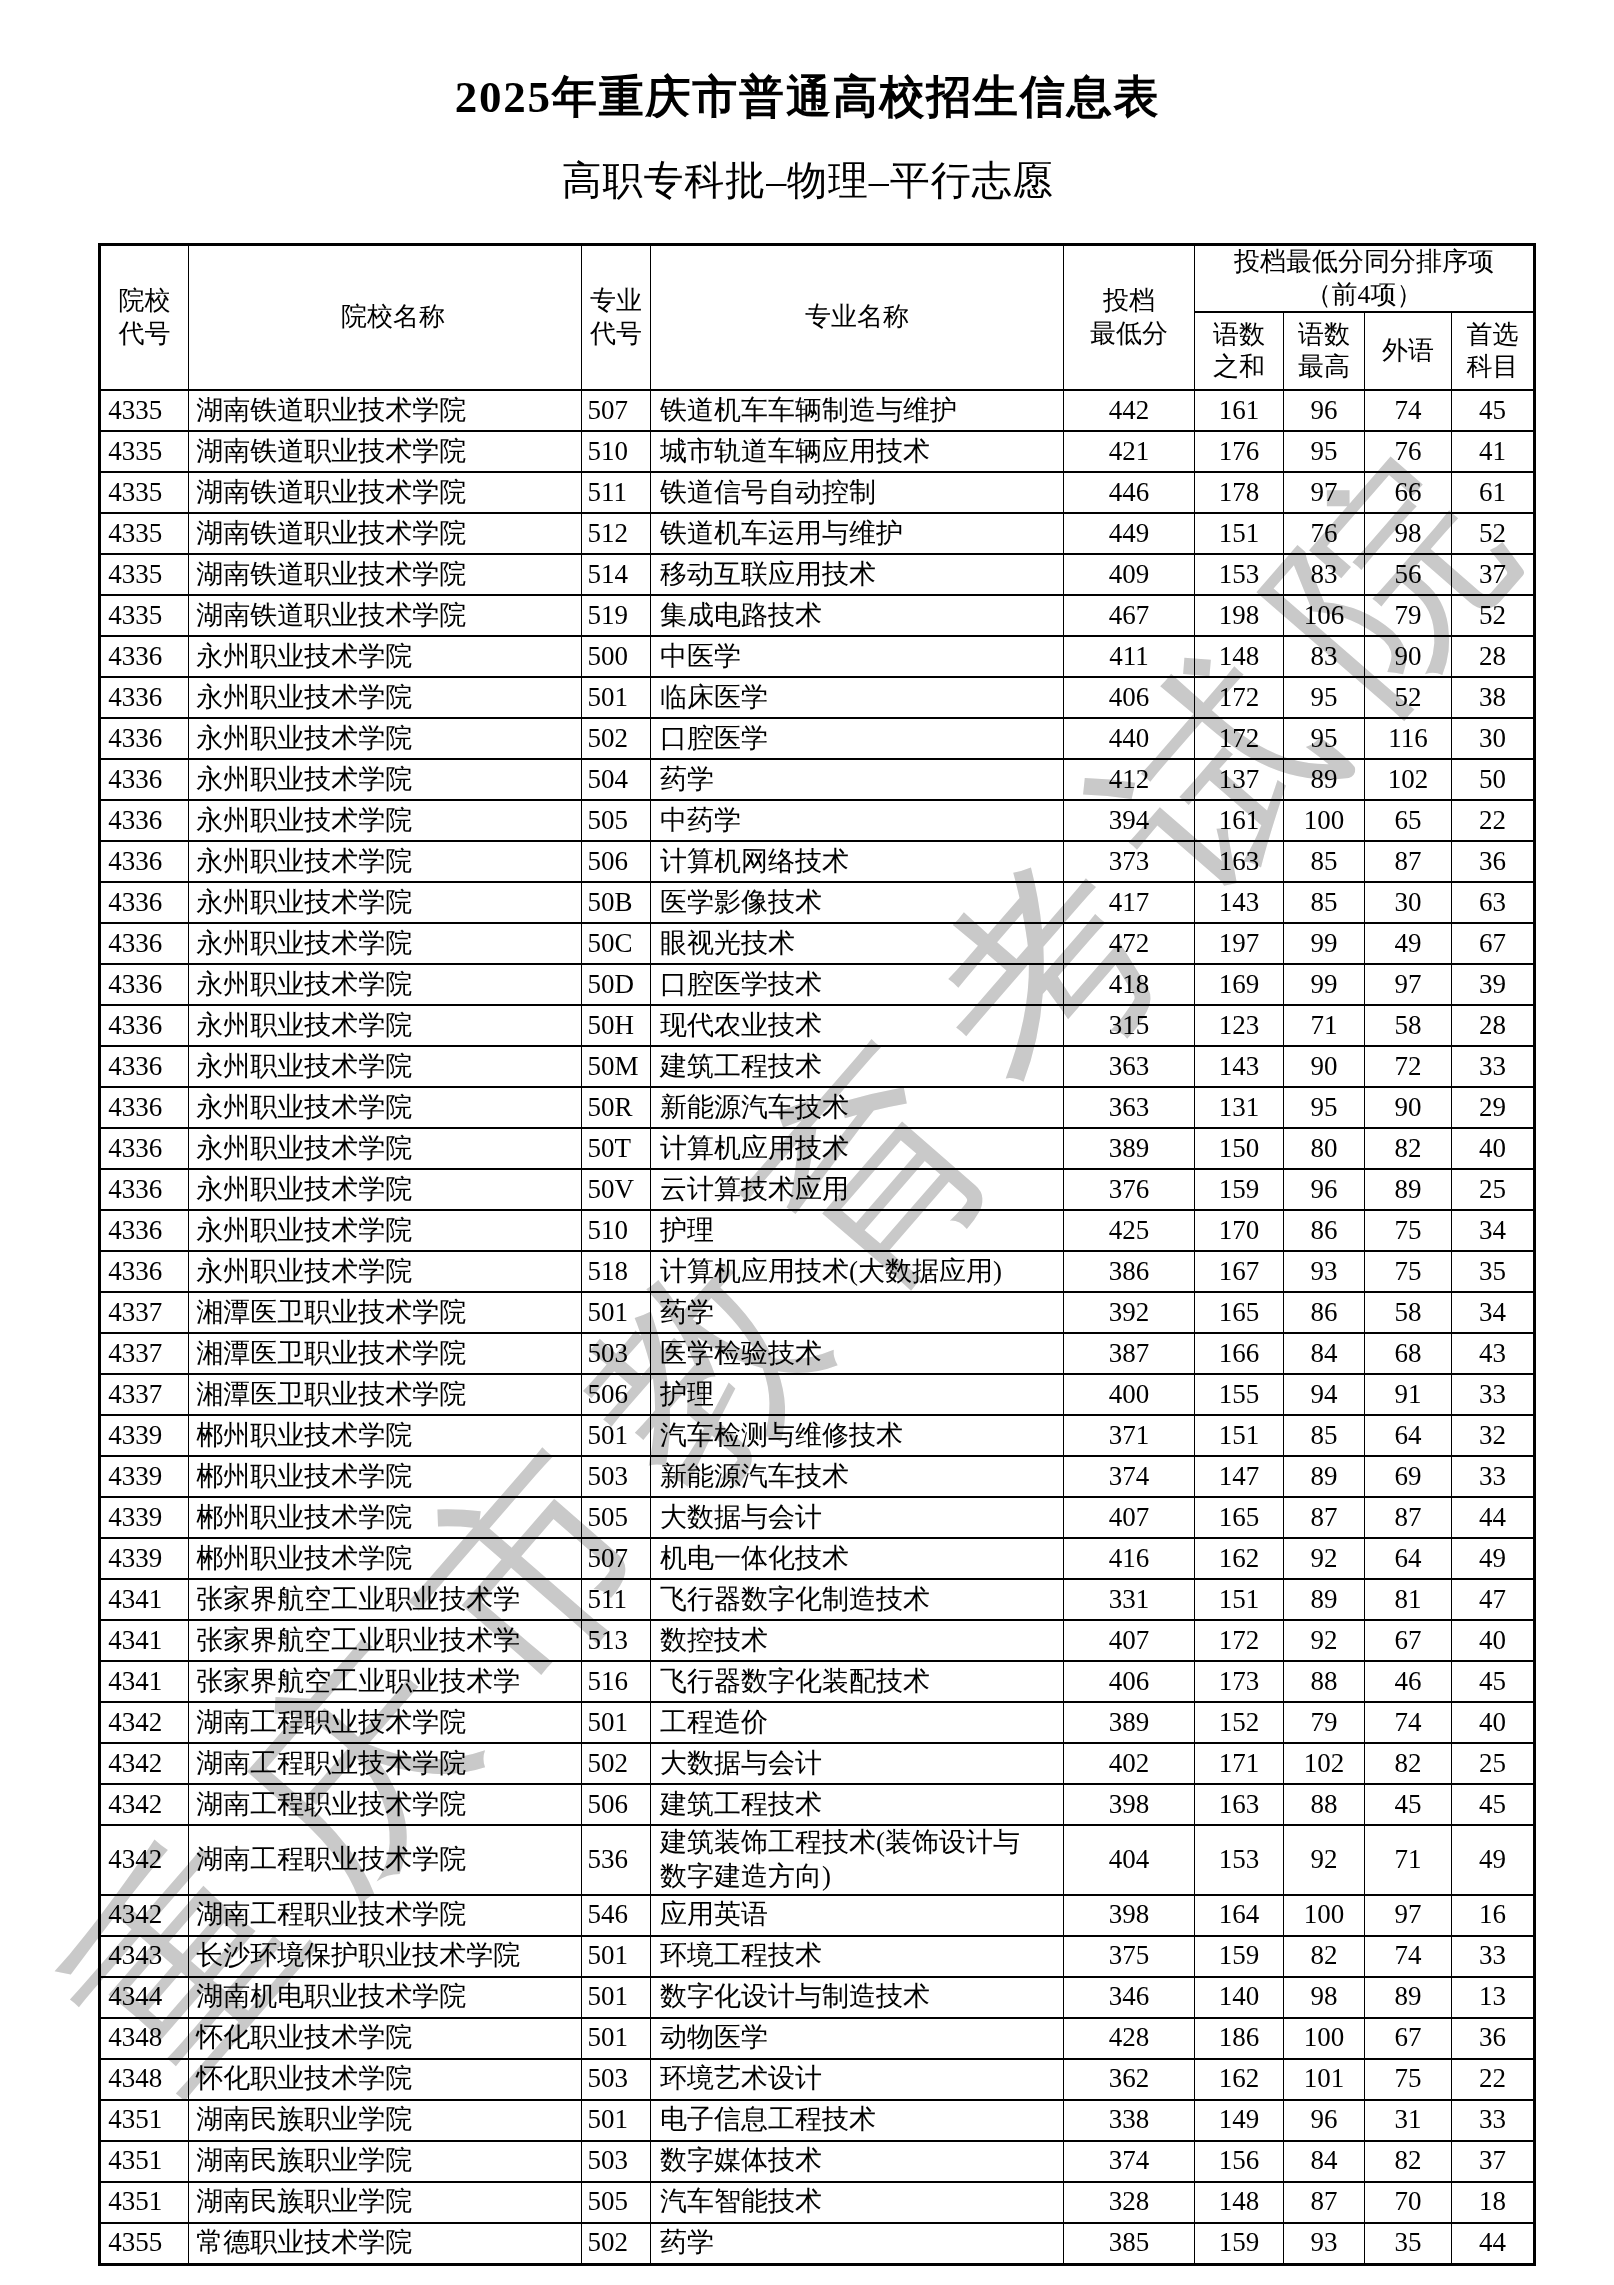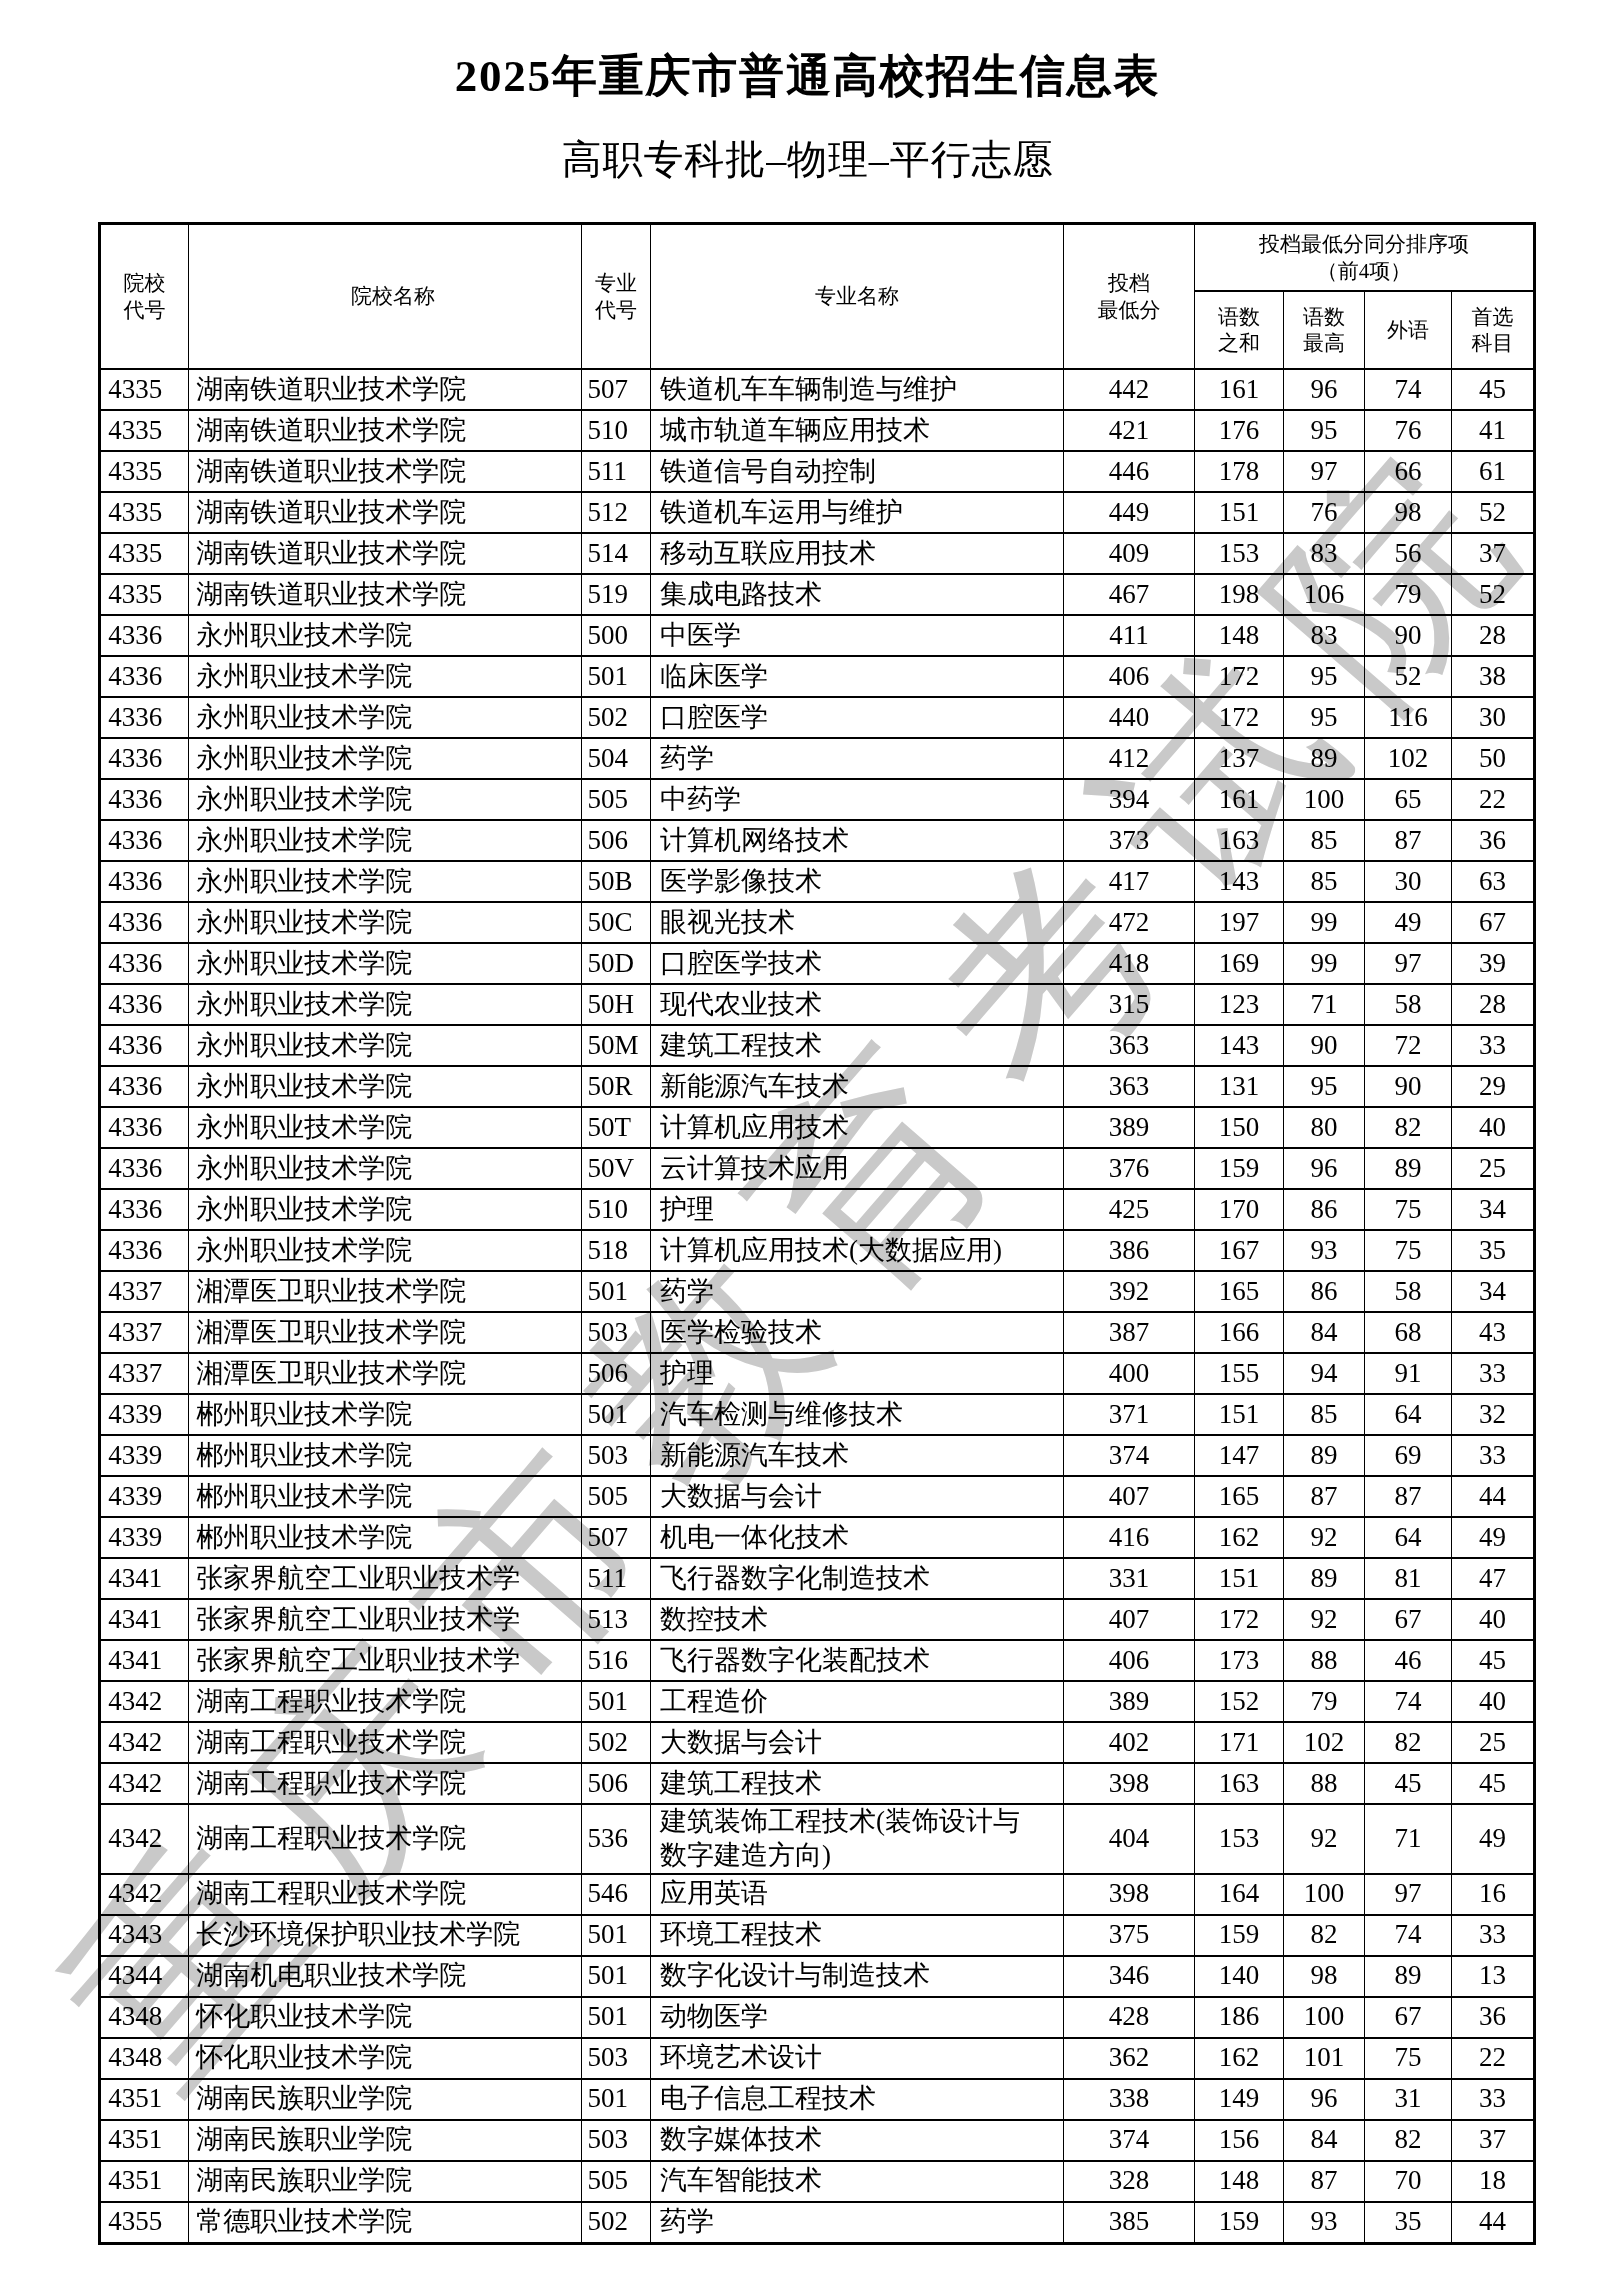--- a/index.html
+++ b/index.html
@@ -24,21 +24,21 @@
     font-size: 217px;
     letter-spacing: 45px;
     white-space: nowrap;
     z-index: 0;
     font-weight: 400;
     user-select: none;
   }
   .doc-title {
     position: relative;
     z-index: 1;
-    padding-top: 54px;
+    padding-top: 75px;
     text-align: center;
     font-size: 45px;
     font-weight: bold;
     line-height: 1;
     letter-spacing: 1.8px;
   }
   .doc-subtitle {
     position: relative;
     z-index: 1;
     margin-top: 41px;
@@ -62,21 +62,21 @@
     border-top-width: 2.7px;
     border-bottom-width: 2.7px;
     padding: 0;
     overflow: hidden;
     background: transparent;
   }
   .score-table {
     border: 3.6px solid #000;
   }
   .score-table thead th {
-    font-size: 21px;
+    font-size: 26px;
     font-weight: 400;
     line-height: 1.25;
     vertical-align: middle;
     text-align: center;
   }
   .score-table thead tr.hrow1 th { height: 65px; }
   .score-table thead tr.hrow2 th { height: 76px; }
   th.h-college-name { text-align: left; padding-left: 16px; }
   .score-table tbody td {
     font-size: 27px;

